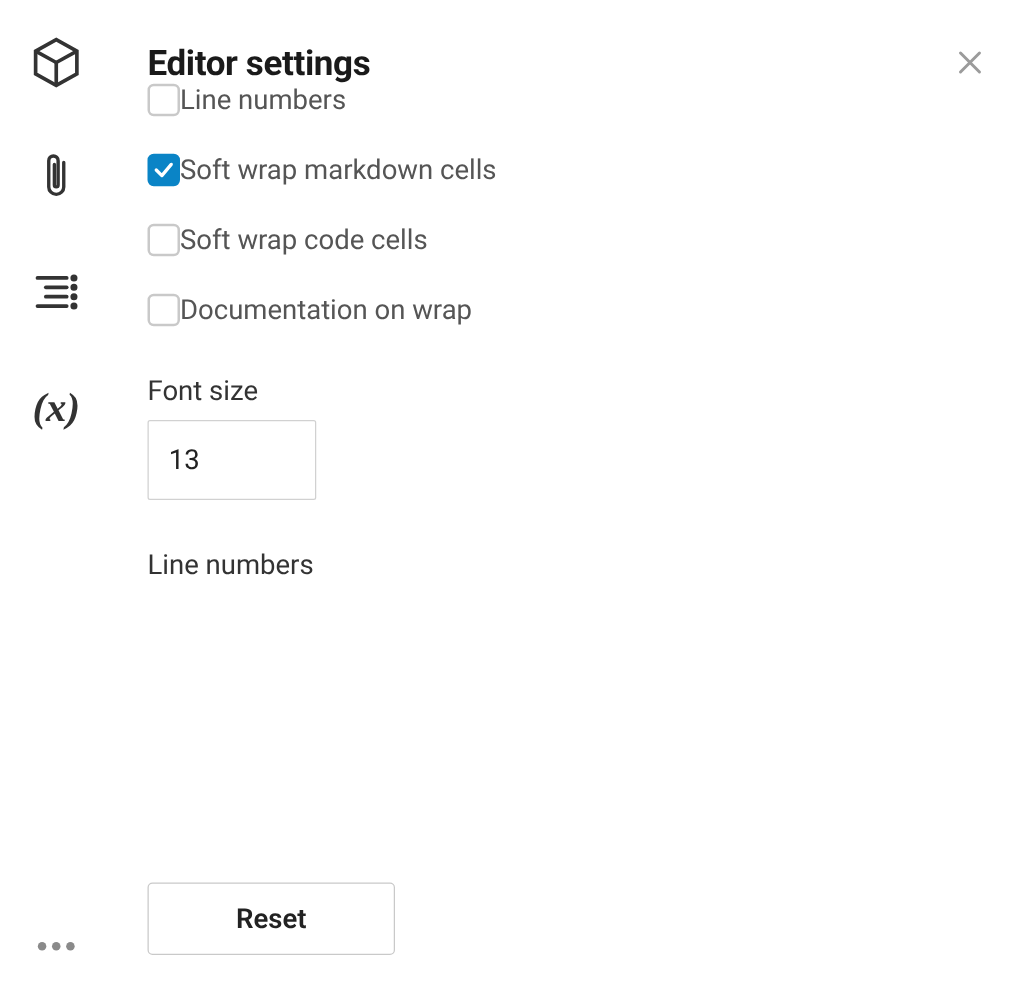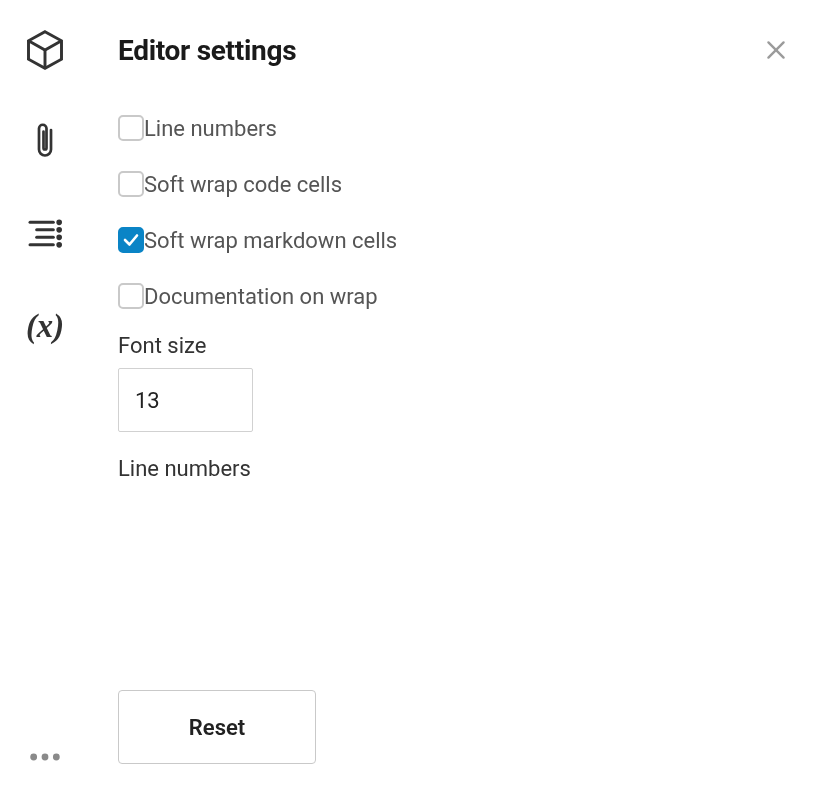--- a/index.html
+++ b/index.html
@@ -36,21 +36,20 @@
       flex: 1;
       padding: 34px 36px 36px 28px;
       display: flex;
       flex-direction: column;
       position: relative;
     }
     .header {
       display: flex;
       align-items: center;
       justify-content: space-between;
-      margin-bottom: 48px;
     }
     .title {
       font-size: 28px;
       font-weight: 700;
       letter-spacing: -0.3px;
     }
     .close-btn {
       width: 28px;
       height: 28px;
       display: flex;
@@ -87,21 +86,21 @@
       border-color: #0a84c6;
     }
     .checkbox.checked svg { display: block; }
     .checkbox svg { display: none; }
     .checkbox-label {
       font-size: 22px;
       color: #555;
       font-weight: 400;
     }
     .field-group {
-      margin-top: 24px;
+      margin-top: 40px;
     }
     .field-label {
       font-size: 22px;
       color: #333;
       margin-bottom: 10px;
     }
     .text-input {
       width: 135px;
       height: 64px;
       border: 1px solid #d1d1d1;
@@ -110,21 +109,21 @@
       padding: 0 16px;
       color: #222;
       font-family: inherit;
     }
     .footer {
       margin-top: auto;
       padding-top: 40px;
     }
     .reset-btn {
       width: 198px;
-      height: 74px;
+      height: 58px;
       border: 1.5px solid #c9c9c9;
       border-radius: 4px;
       background: #fff;
       font-size: 22px;
       font-weight: 600;
       color: #222;
       cursor: pointer;
       font-family: inherit;
     }
   </style>
@@ -184,39 +183,39 @@
 
   <div class="options">
     <label class="checkbox-row">
       <span class="checkbox">
         
       </span>
       <span class="checkbox-label">Line numbers</span>
     </label>
 
     <label class="checkbox-row">
-      <span class="checkbox">
-        
-      </span>
-      <span class="checkbox-label">Soft wrap code cells</span>
-    </label>
-
-    <label class="checkbox-row">
       <span class="checkbox checked">
         <svg width="18" height="18" viewBox="0 0 24 24" fill="none" stroke="#fff" stroke-width="3.5" stroke-linecap="round" stroke-linejoin="round">
             <polyline points="4 12 10 18 20 6"></polyline>
           </svg>
       </span>
       <span class="checkbox-label">Soft wrap markdown cells</span>
     </label>
 
     <label class="checkbox-row">
       <span class="checkbox">
         
       </span>
+      <span class="checkbox-label">Soft wrap code cells</span>
+    </label>
+
+    <label class="checkbox-row">
+      <span class="checkbox">
+        
+      </span>
       <span class="checkbox-label">Documentation on wrap</span>
     </label>
   </div>
 
   <div class="field-group">
     <div class="field-label">Font size</div>
     <input class="text-input" type="text" value="13" style="">
   </div>
 
   <div class="field-group">

